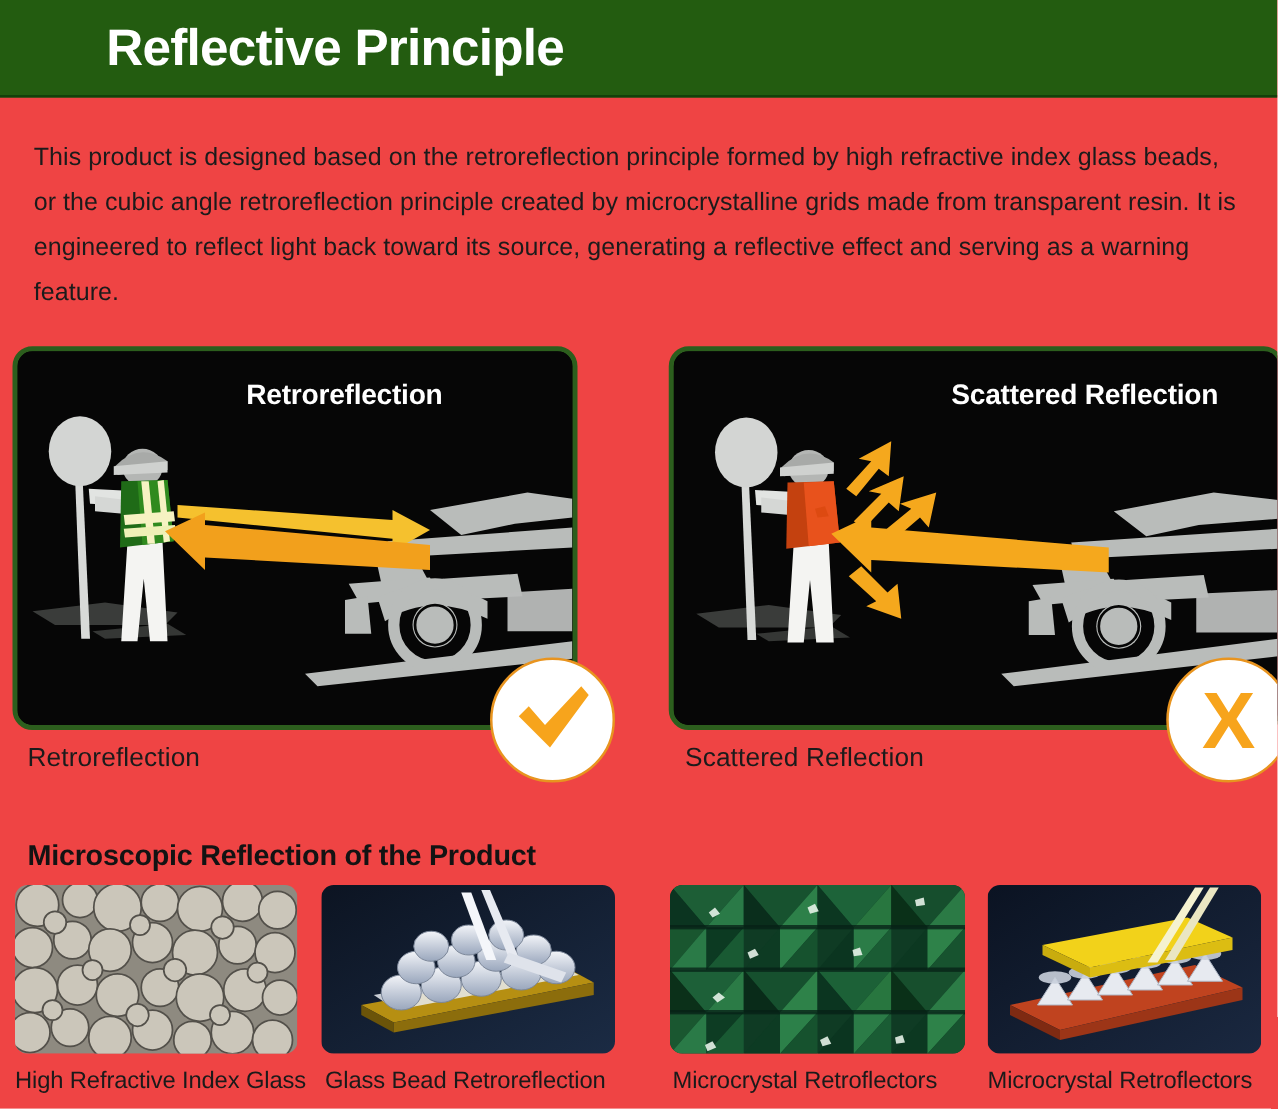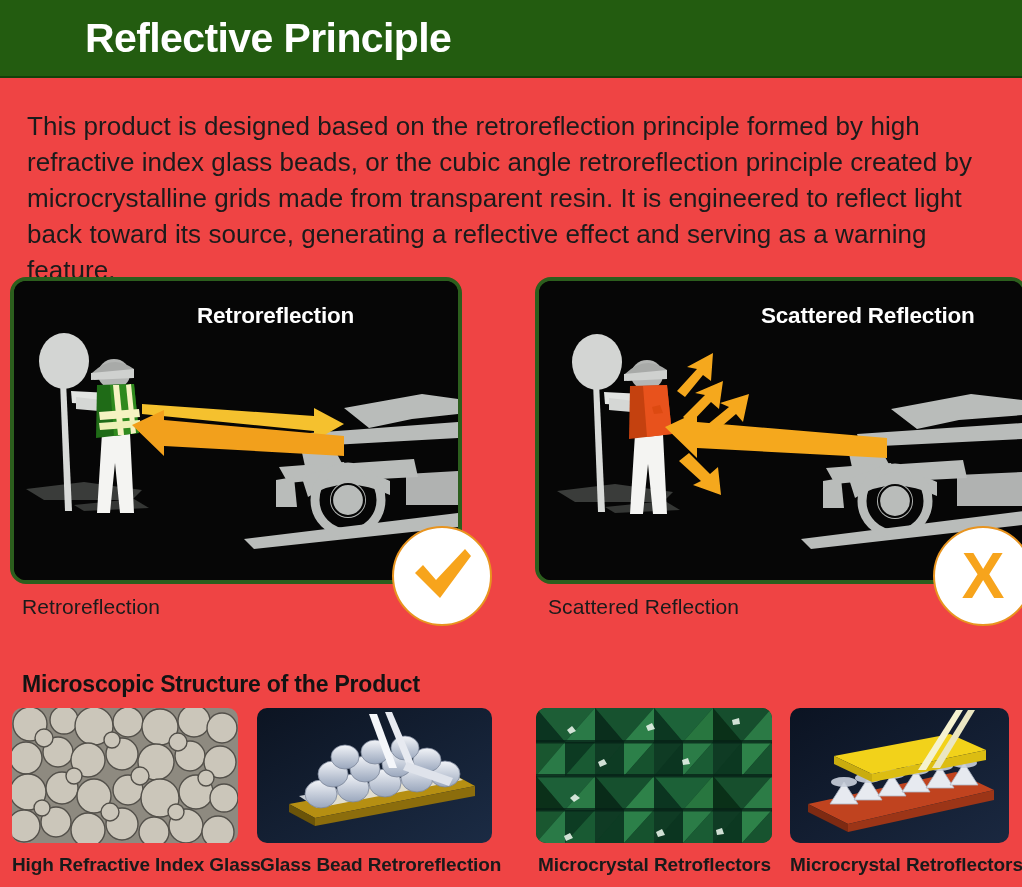--- a/index.html
+++ b/index.html
@@ -52,21 +52,21 @@
     line-height: 1;
     padding-bottom: 2px;
   }
 
   
   .intro {
     position: absolute;
     left: 27px;
     top: 108px;
     width: 962px;
-    font-size: 26px;
+    font-size: 20px;
     line-height: 36px;
     color: #1b1b1b;
     letter-spacing: 0.05px;
   }
 
   
   .panels {
     position: absolute;
     left: 0;
     top: 277px;
@@ -144,21 +144,20 @@
     color: #131313;
     letter-spacing: -0.2px;
   }
 
   .thumbs {
     position: absolute;
     left: 0;
     top: 708px;
     width: 808px;
     height: 180px;
-    font-weight: bold;
   }
   .thumb {
     position: absolute;
     top: 0;
     height: 135px;
     border-radius: 10px;
     overflow: hidden;
   }
   .thumb-0 { left: 12px;  width: 226px; }
   .thumb-1 { left: 257px; width: 235px; }
@@ -320,21 +319,21 @@
 
   <div class="badge badge-check">
     <svg width="66" height="60" viewBox="0 0 66 60">
       <path d="M6 27 L14 19 L27 34 L56 3 L62 10 L31 52 Z" fill="#f7a41c"></path>
     </svg>
   </div>
   <div class="badge badge-x">
     <span class="badge-x-glyph">X</span>
   </div>
 
-  <div class="micro-heading">Microscopic Structure of the Product</div>
+  <div class="micro-heading">Microscopic Reflection of the Product</div>
 
   <div class="thumbs">
 
     <div class="thumb thumb-0">
       <svg width="226" height="135" viewBox="0 0 226 135">
         <rect width="226" height="135" fill="#8e8a80"></rect>
         <g fill="#cbc6ba" stroke="#53504a" stroke-width="1.4">
           <circle cx="18" cy="16" r="17"></circle>
             <circle cx="52" cy="12" r="14"></circle>
             <circle cx="82" cy="18" r="19"></circle>

